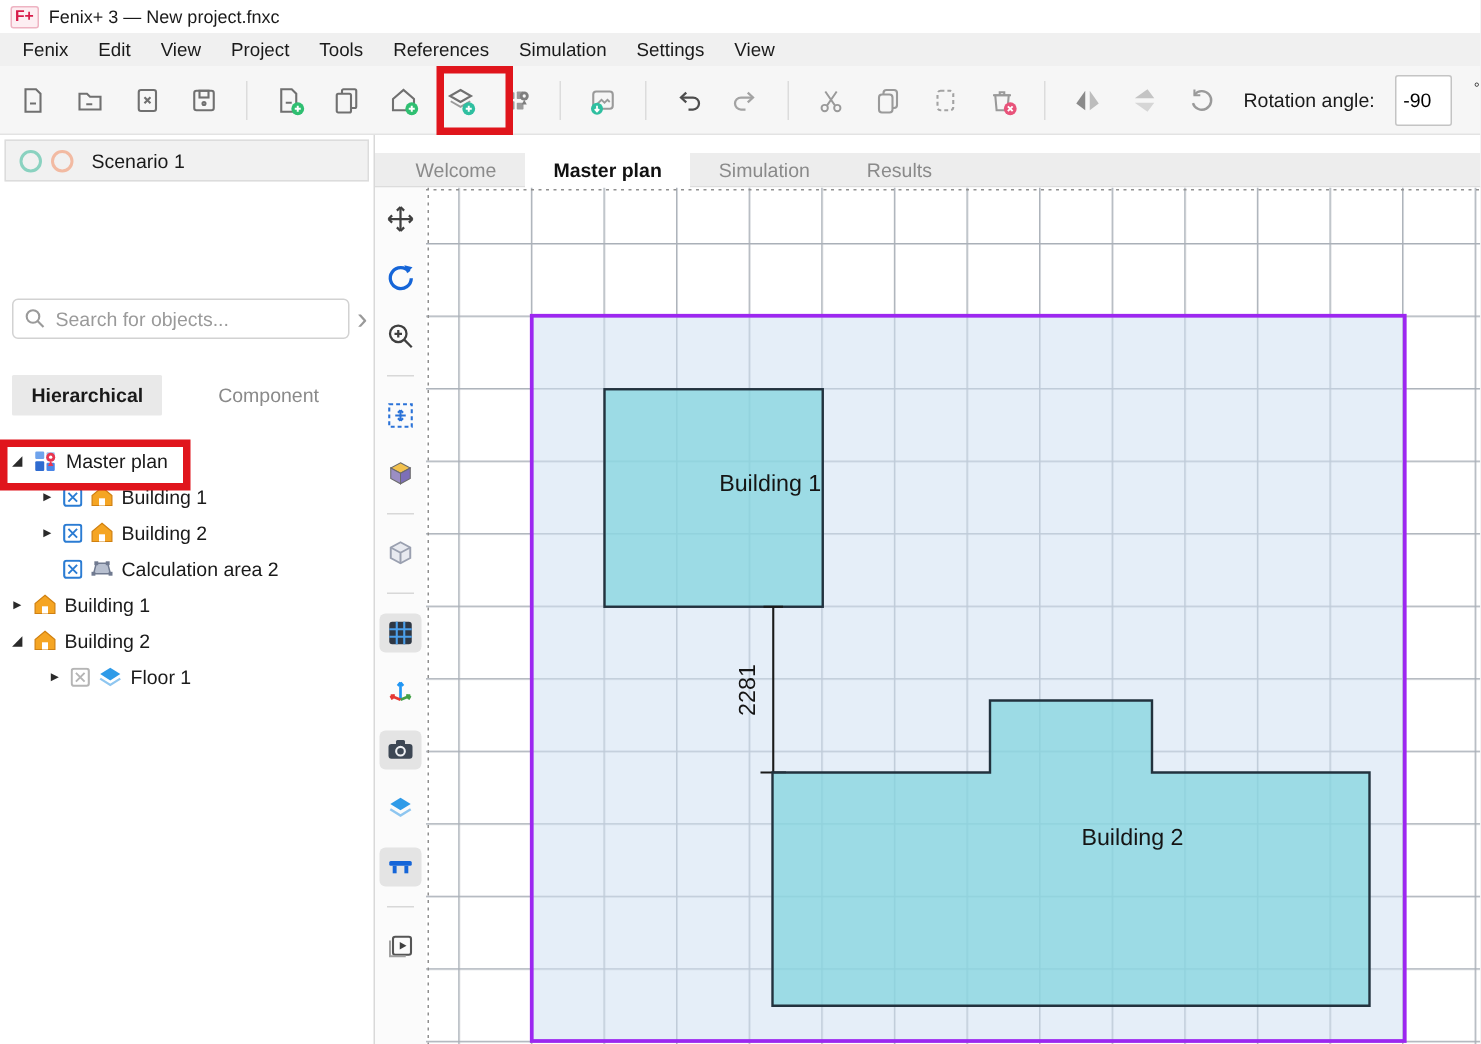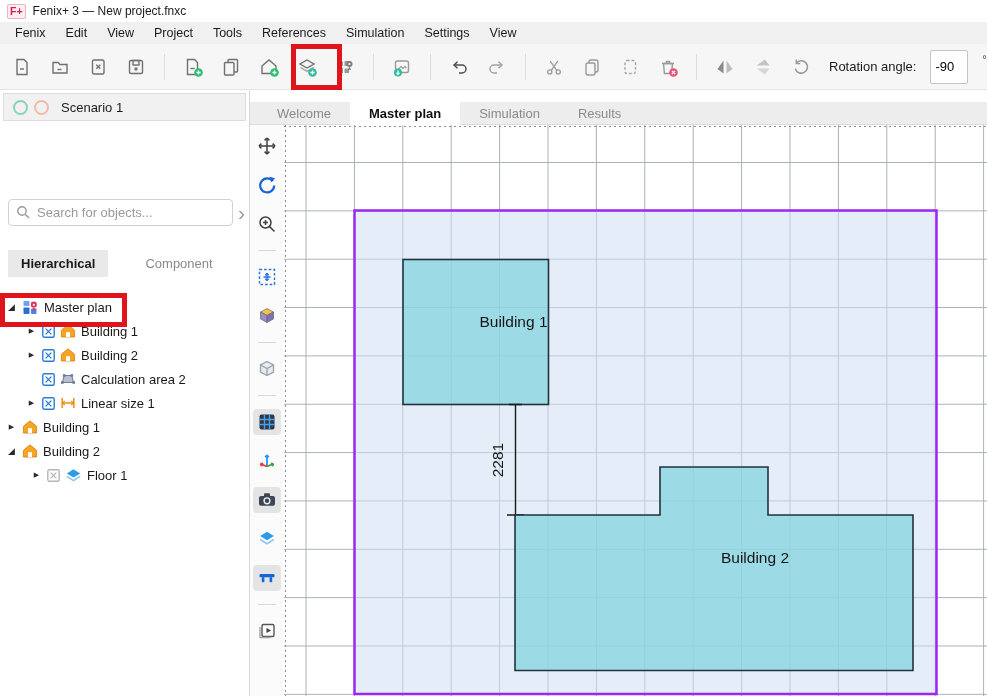--- a/index.html
+++ b/index.html
@@ -307,32 +307,20 @@
           <svg width="16" height="16" viewBox="0 0 16 16">
               <path d="M4.2 4.5h7.6l1.8 7H2.4z" fill="#b8c0d0" stroke="#707a90" stroke-width="1"></path>
               <rect x="2.9" y="3.2" width="2.6" height="2.6" fill="#707a90"></rect>
               <rect x="10.5" y="3.2" width="2.6" height="2.6" fill="#707a90"></rect>
               <rect x="1" y="10.2" width="2.6" height="2.6" fill="#707a90"></rect>
               <rect x="12.4" y="10.2" width="2.6" height="2.6" fill="#707a90"></rect>
             </svg>
           <span class="tree-label">Calculation area 2</span>
         </div>
 
-        <div class="trow" style="padding-left:26px;">
-          <span class="expander exp-c">▶</span>
-          <svg width="13" height="13" viewBox="0 0 13 13">
-              <rect x="0.8" y="0.8" width="11.4" height="11.4" rx="1.5" fill="none" stroke="#2b7cd3" stroke-width="1.4"></rect>
-              <path d="M3.6 3.6l5.8 5.8M9.4 3.6l-5.8 5.8" stroke="#2b7cd3" stroke-width="1.3"></path>
-            </svg>
-          <svg width="16" height="16" viewBox="0 0 16 16" fill="none" stroke="#f09018" stroke-width="1.5">
-              <path d="M2.2 3v10M13.8 3v10M2.2 8h11.6"></path>
-              <path d="M4.8 6l-2.6 2 2.6 2M11.2 6l2.6 2-2.6 2" stroke-width="1.2"></path>
-            </svg>
-          <span class="tree-label">Linear size 1</span>
-        </div>
 
         <div class="trow" style="padding-left:6px;">
           <span class="expander exp-c">▶</span>
           <svg width="16" height="16" viewBox="0 0 16 16">
               <path d="M8 1.8L14.6 7.3V14H1.4V7.3Z" fill="#f5a523" stroke="#d08010" stroke-width="0.8"></path>
               <rect x="6" y="9.2" width="4" height="4.8" fill="#fff"></rect>
             </svg>
           <span class="tree-label">Building 1</span>
         </div>
 

